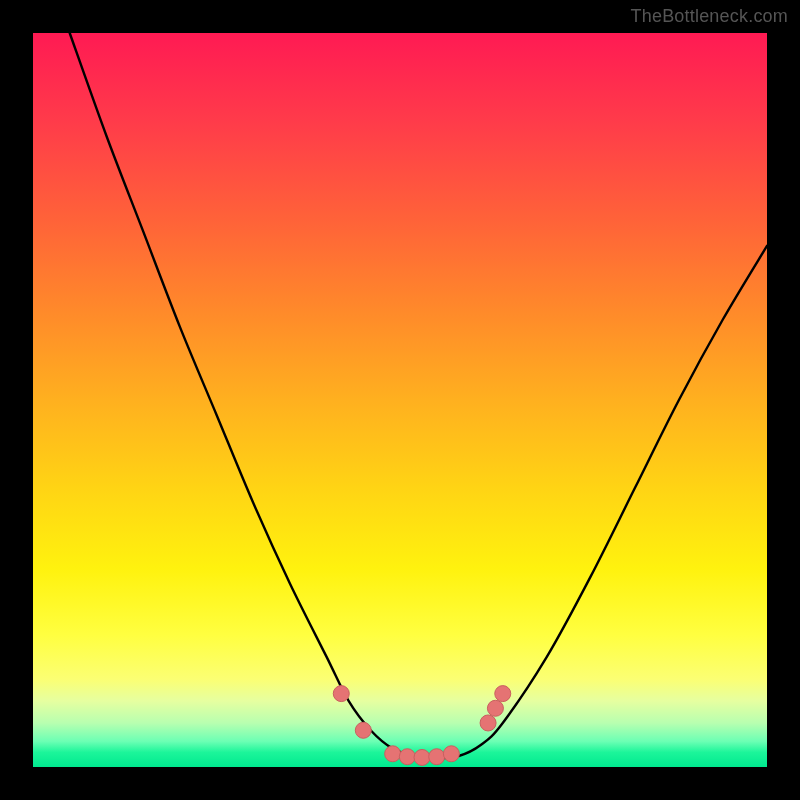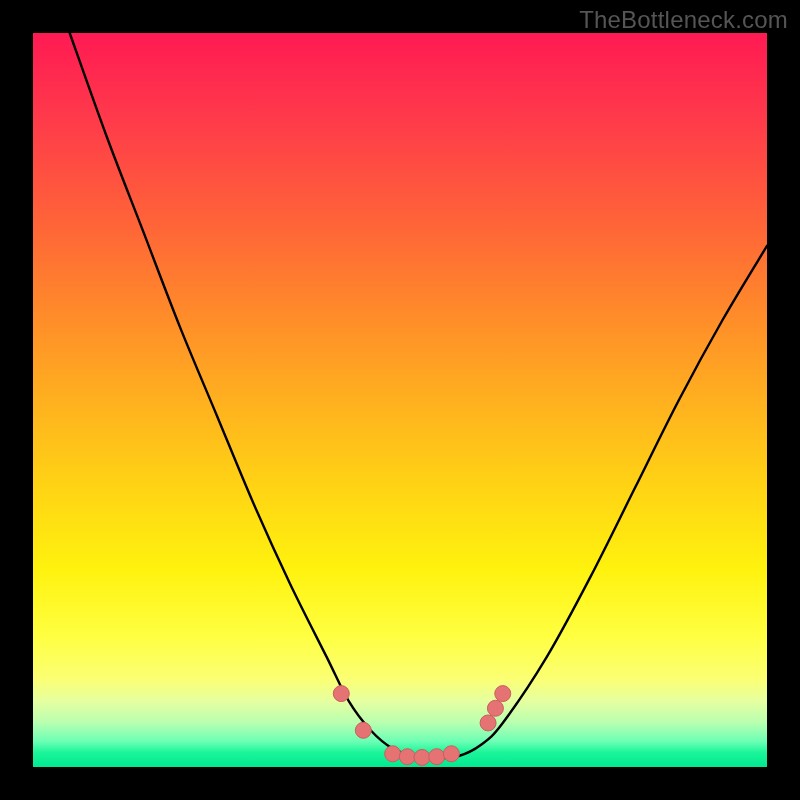--- a/index.html
+++ b/index.html
@@ -42,21 +42,21 @@
       #6cffb4 96.5%,
       #1cf59a 98%,
       #00e98f 100%
     );
   }
   .watermark {
     position: absolute;
     top: 6px;
     right: 12px;
     color: #555;
-    font-size: 24px;
+    font-size: 18px;
     letter-spacing: 0.2px;
     font-weight: 500;
     user-select: none;
   }
   svg.curve {
     position: absolute;
     top: 0;
     left: 0;
     width: 734px;
     height: 734px;

